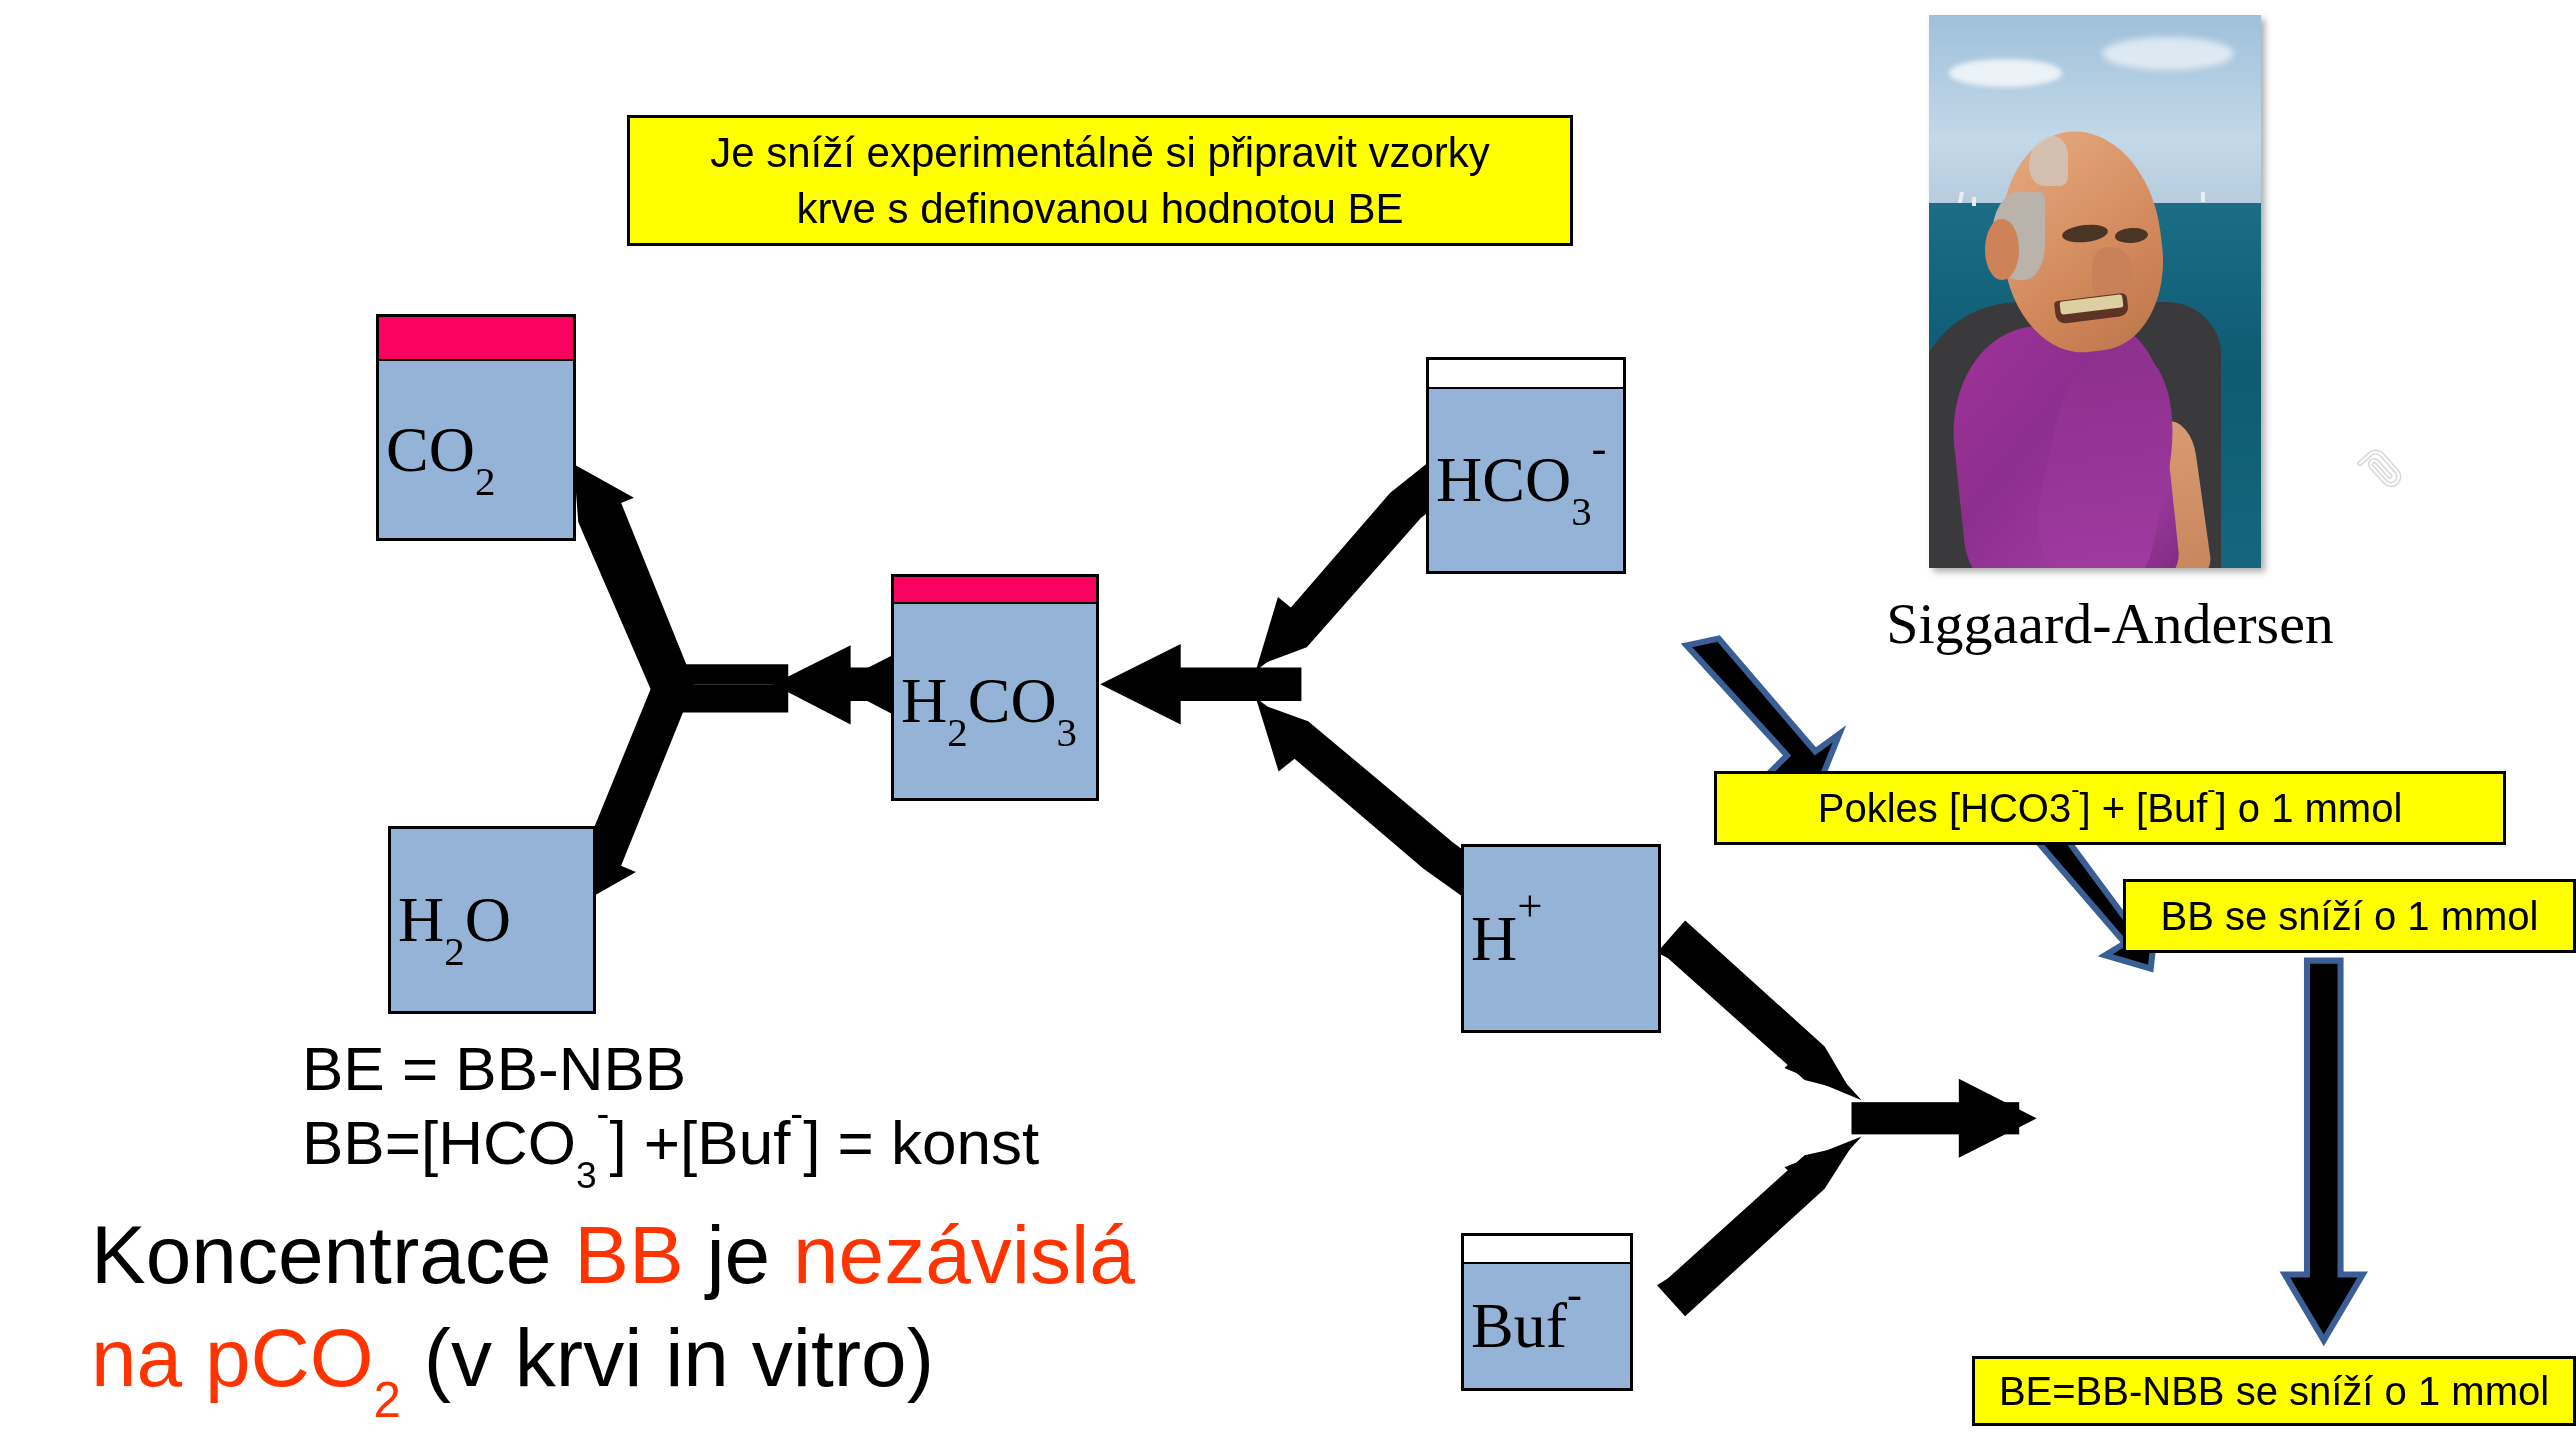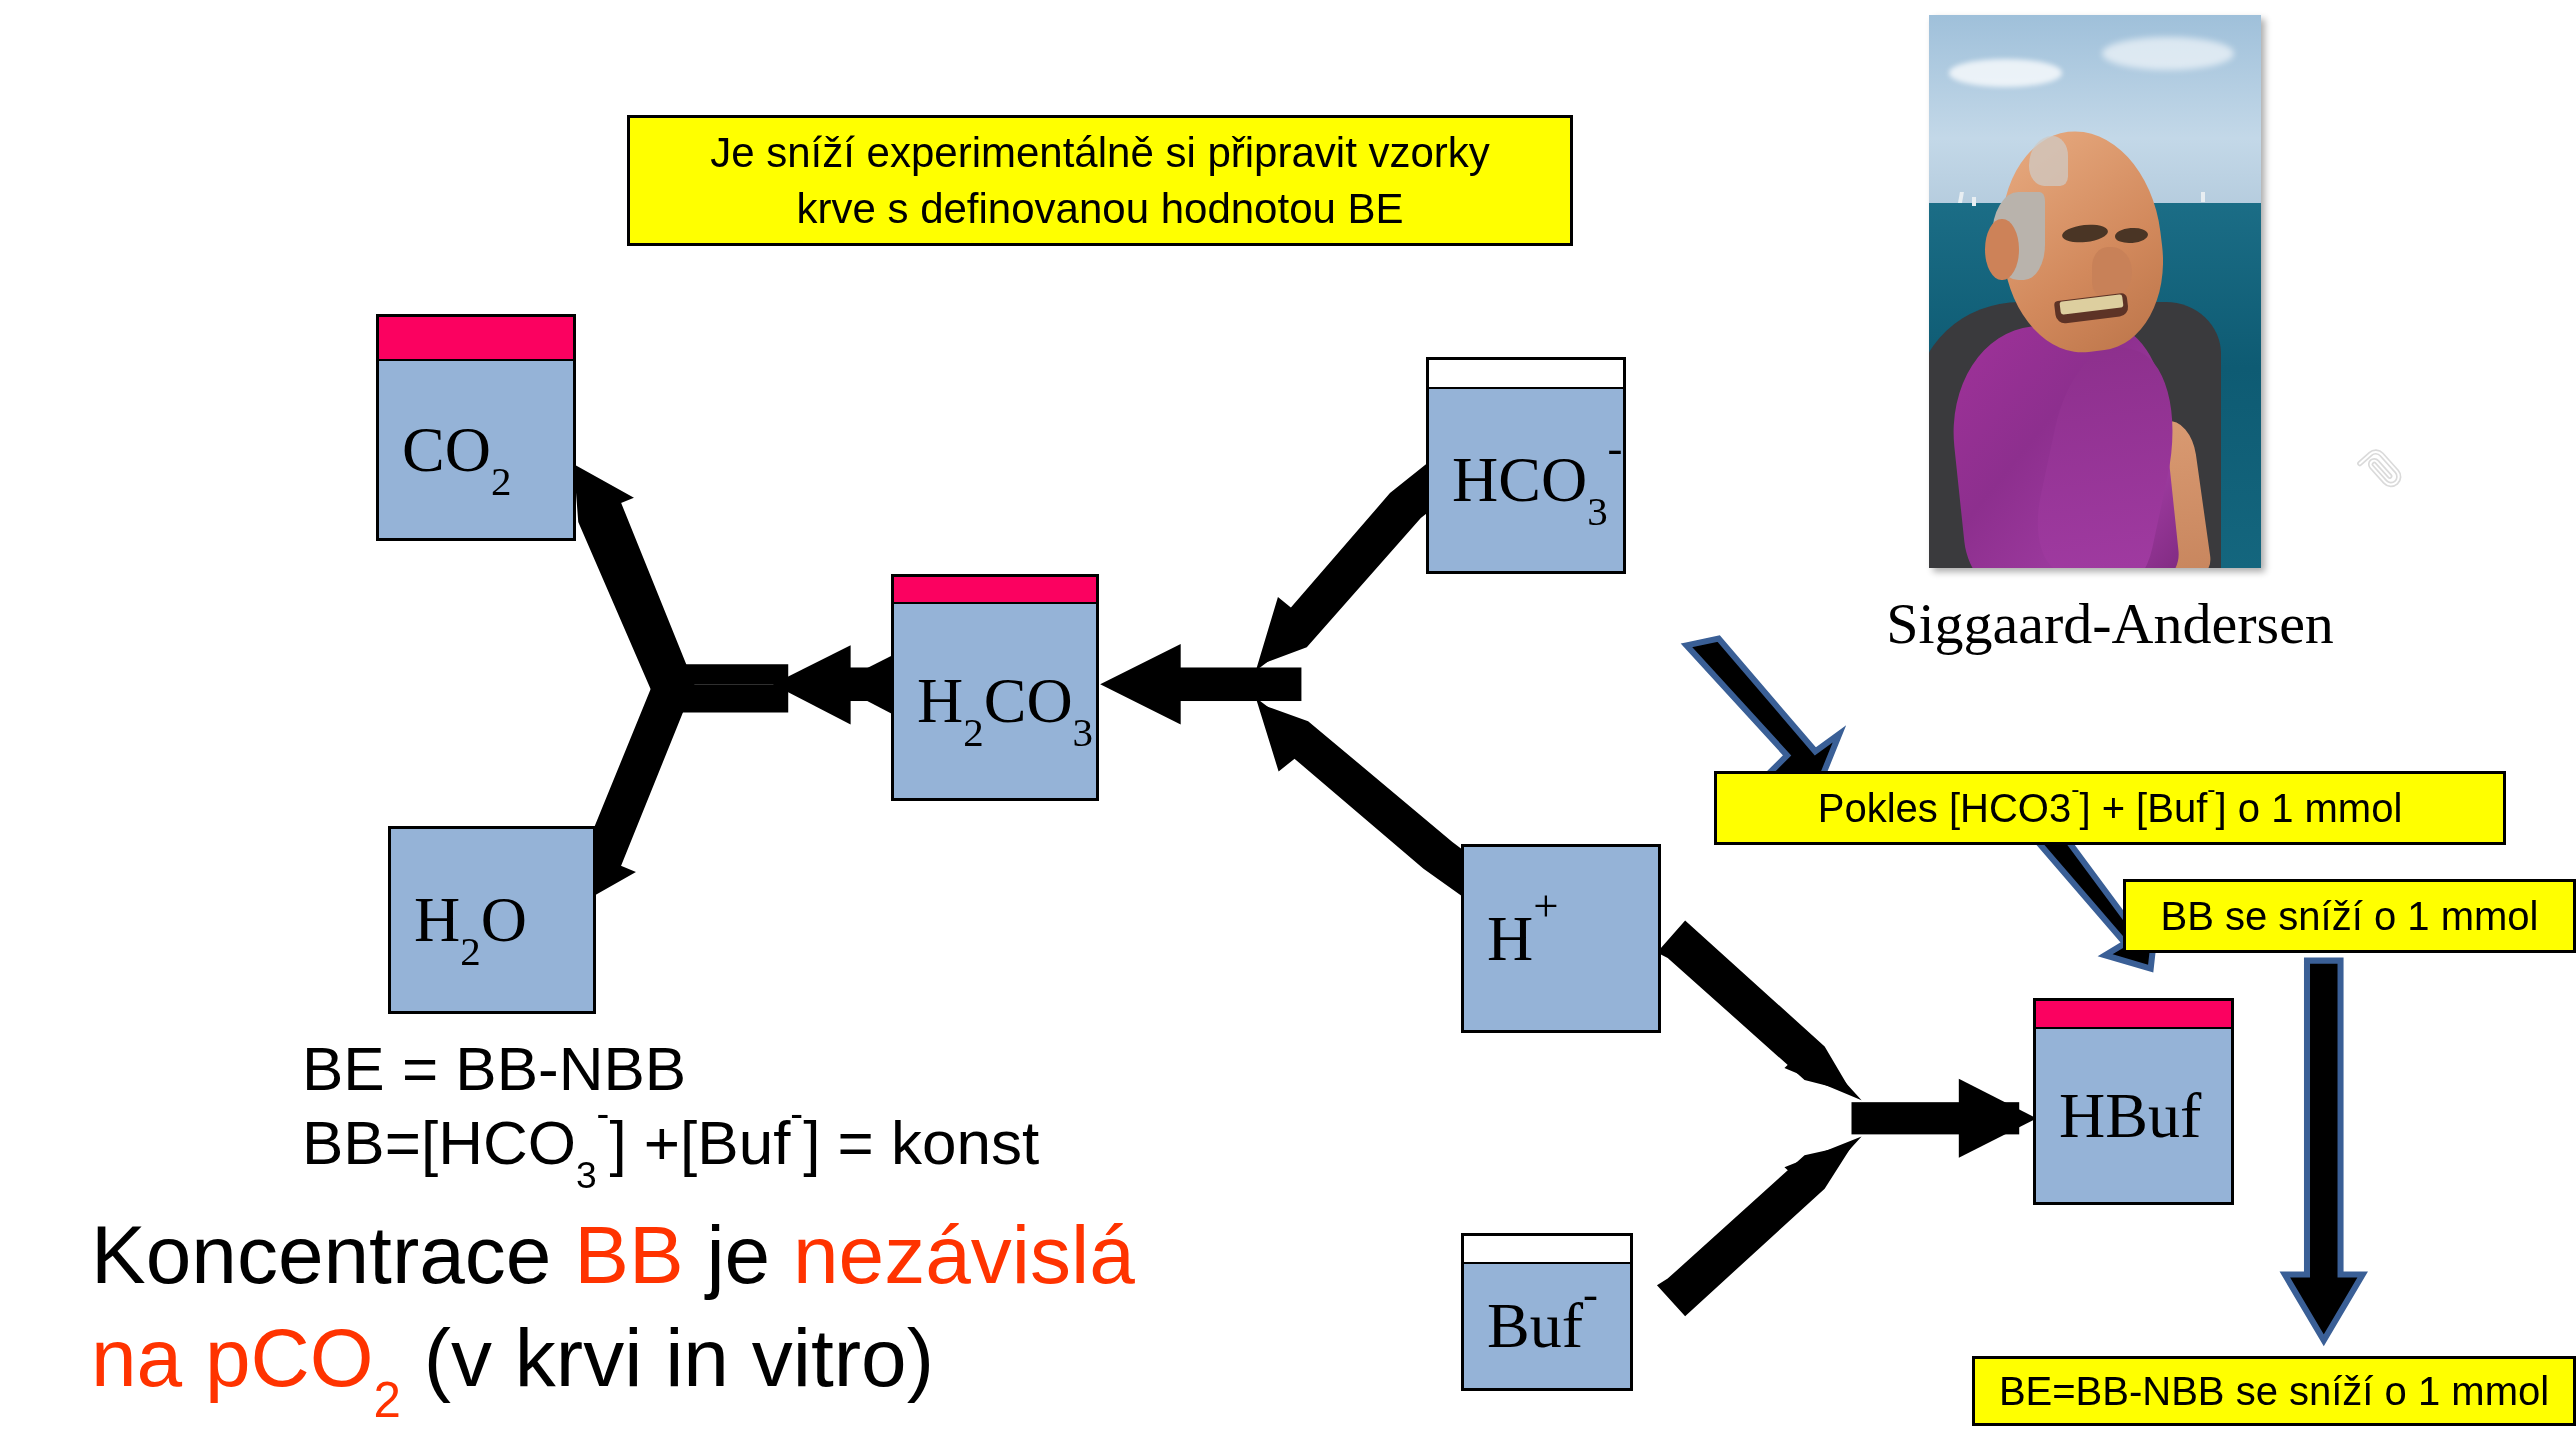--- a/index.html
+++ b/index.html
@@ -38,21 +38,21 @@
   .chembox{ box-sizing:border-box; z-index:20; }
   .chembox .cap{ box-sizing:border-box; border:3.4px solid #000; border-bottom-width:2.7px;}
   .chembox .body{
     box-sizing:border-box; background:#95b3d7; border:3.4px solid #000; border-top:none;
     display:flex; align-items:center; justify-content:flex-start;
     font-family:"Liberation Serif",serif; color:#000;
     position:relative;
   }
   .cap.pink{background:#fb0160;}
   .cap.white{background:#ffffff;}
-  .chembox .lbl{ font-size:64px; white-space:nowrap; padding-left:23px; }
+  .chembox .lbl{ font-size:64px; white-space:nowrap; padding-left:7px; }
   .chembox .lbl .sub{font-size:0.64em; vertical-align:sub; line-height:0; position:relative; top:.26em;}
   .chembox .lbl .sup{font-size:0.70em; vertical-align:super; line-height:0; position:relative; top:-.36em;}
 
   #box-co2   { left:376px;  top:314px;  width:200px; }
   #box-co2   .cap{height:47px;}  #box-co2 .body{height:180px;}
 
   #box-h2co3 { left:891px; top:574px;  width:208px; }
   #box-h2co3 .cap{height:29.5px;} #box-h2co3 .body{height:197px;}
 
   #box-h2o   { left:388px;  top:826px; width:208px; }
@@ -202,26 +202,20 @@
     </div>
   </div>
 
   <div class="chembox abs" id="box-buf">
     <div class="cap white"></div>
     <div class="body">
       <span class="lbl"><span>Buf</span><span class="sup">-</span></span>
     </div>
   </div>
 
-  <div class="chembox abs" id="box-hbuf">
-    <div class="cap pink"></div>
-    <div class="body">
-      <span class="lbl">HBuf</span>
-    </div>
-  </div>
 
   <div class="abs" id="photo">
     <div class="sky"></div>
     <div class="cloud1"></div>
     <div class="cloud2"></div>
     <div class="sea"></div>
     <div class="sail1"></div>
     <div class="sail2"></div>
     <div class="sail3"></div>
     <div class="jacket"></div>

